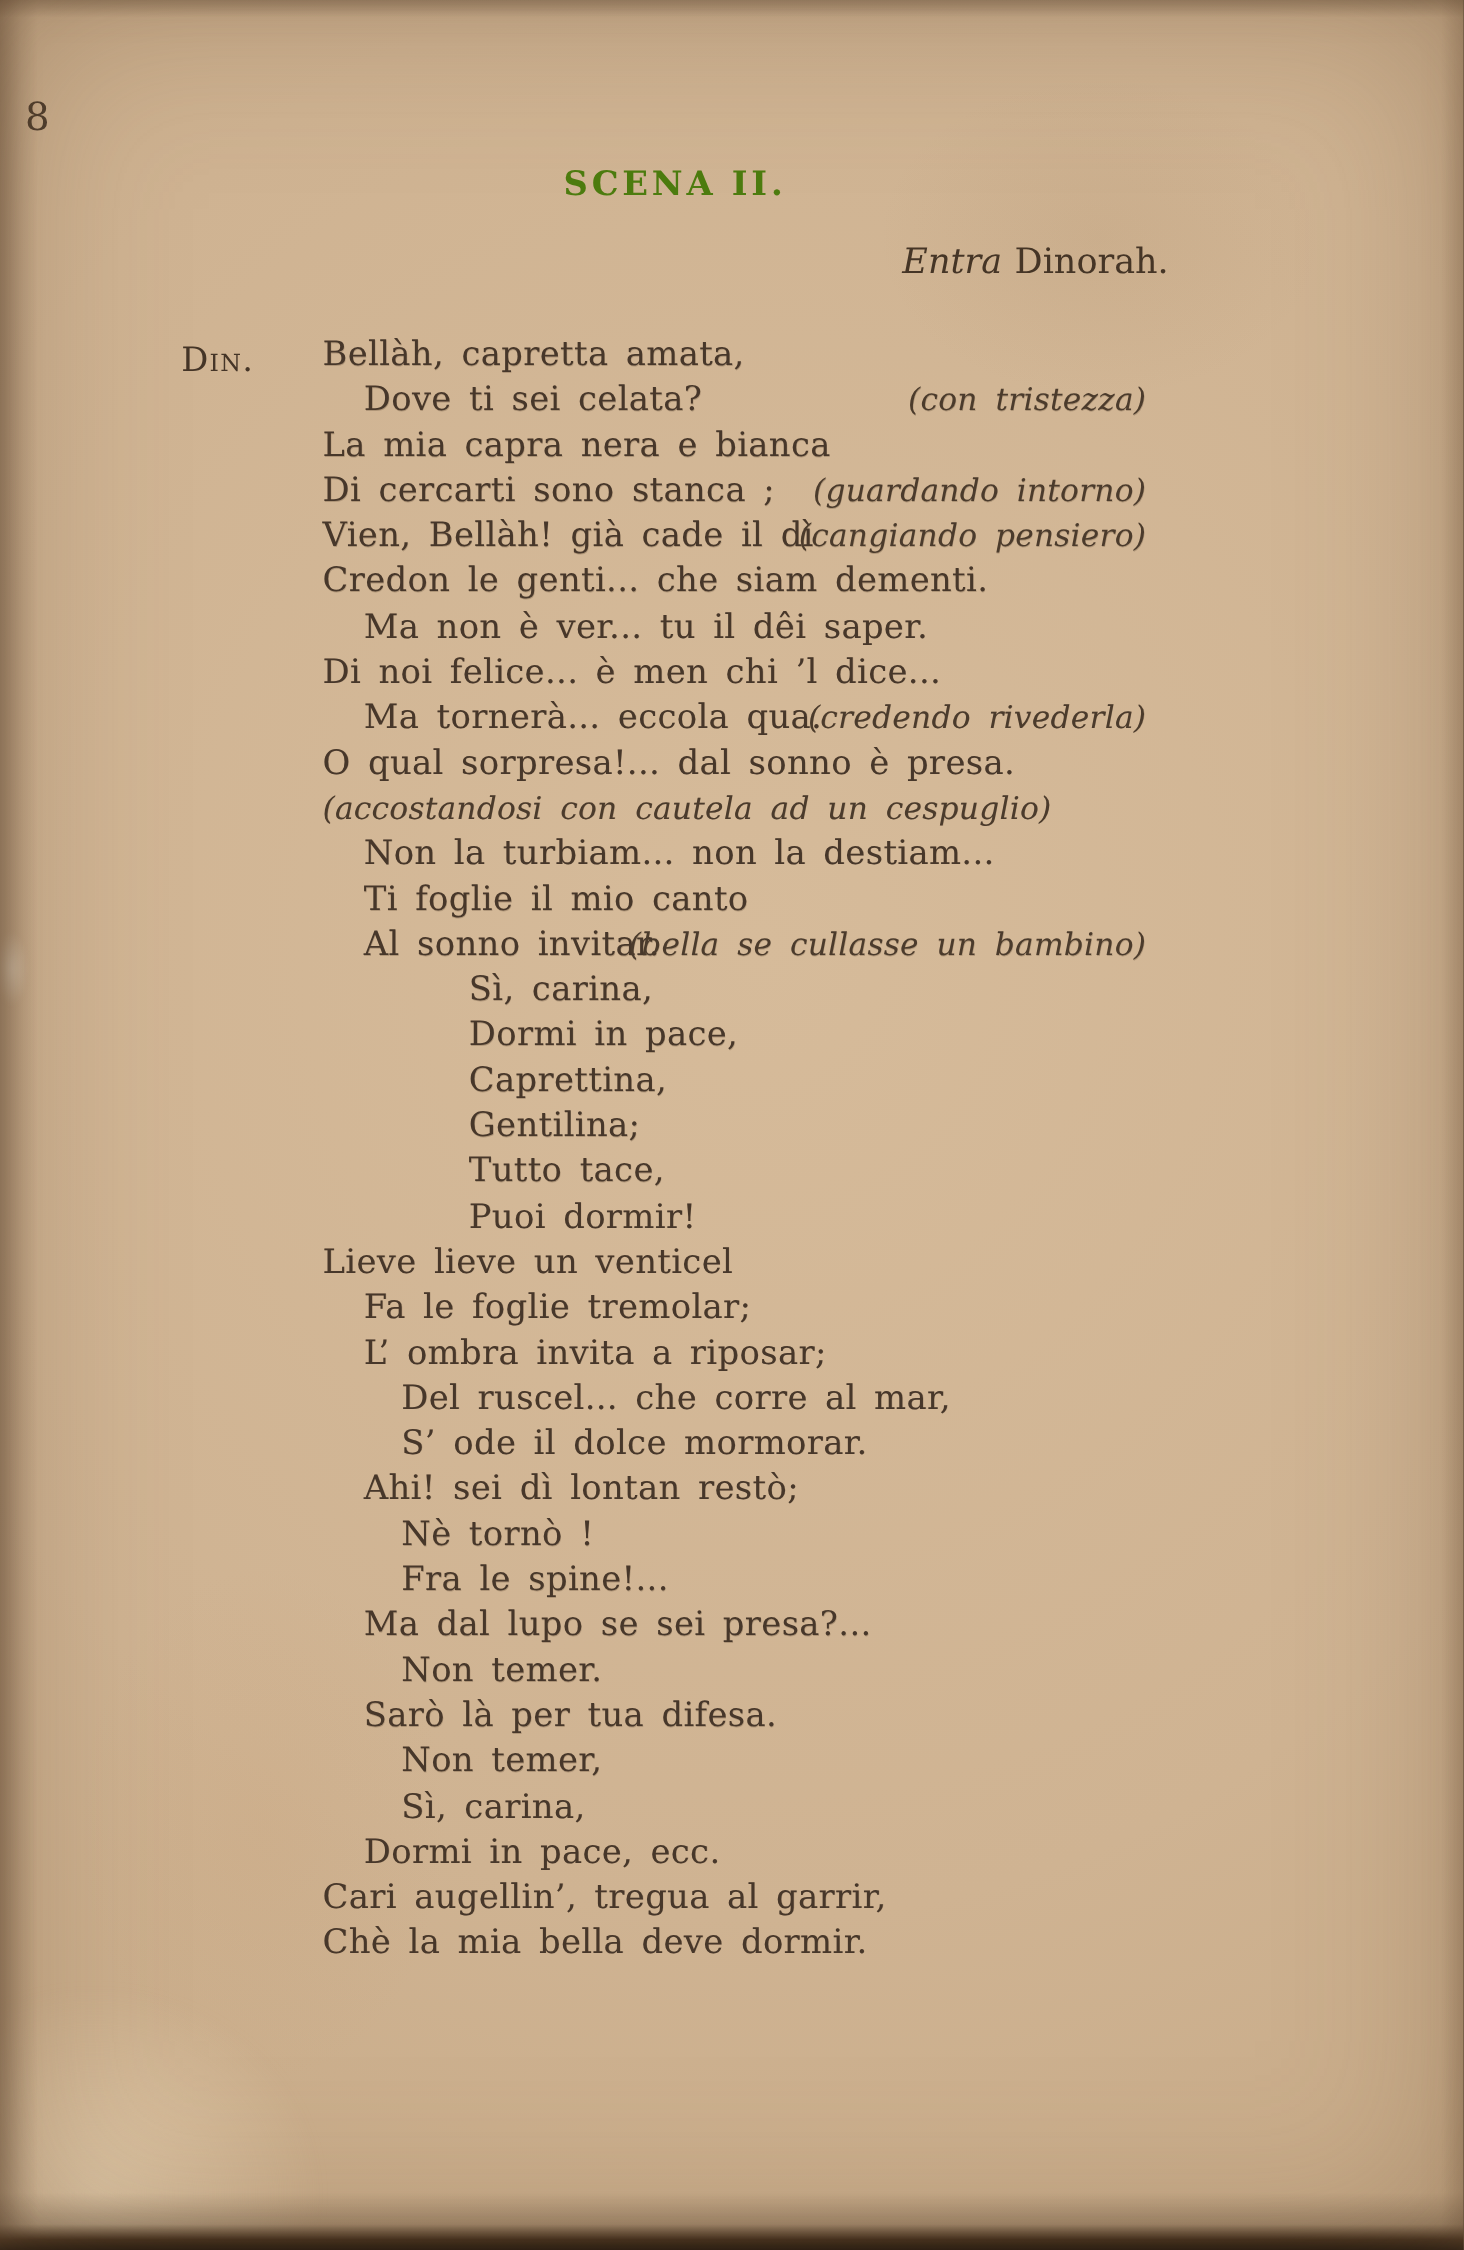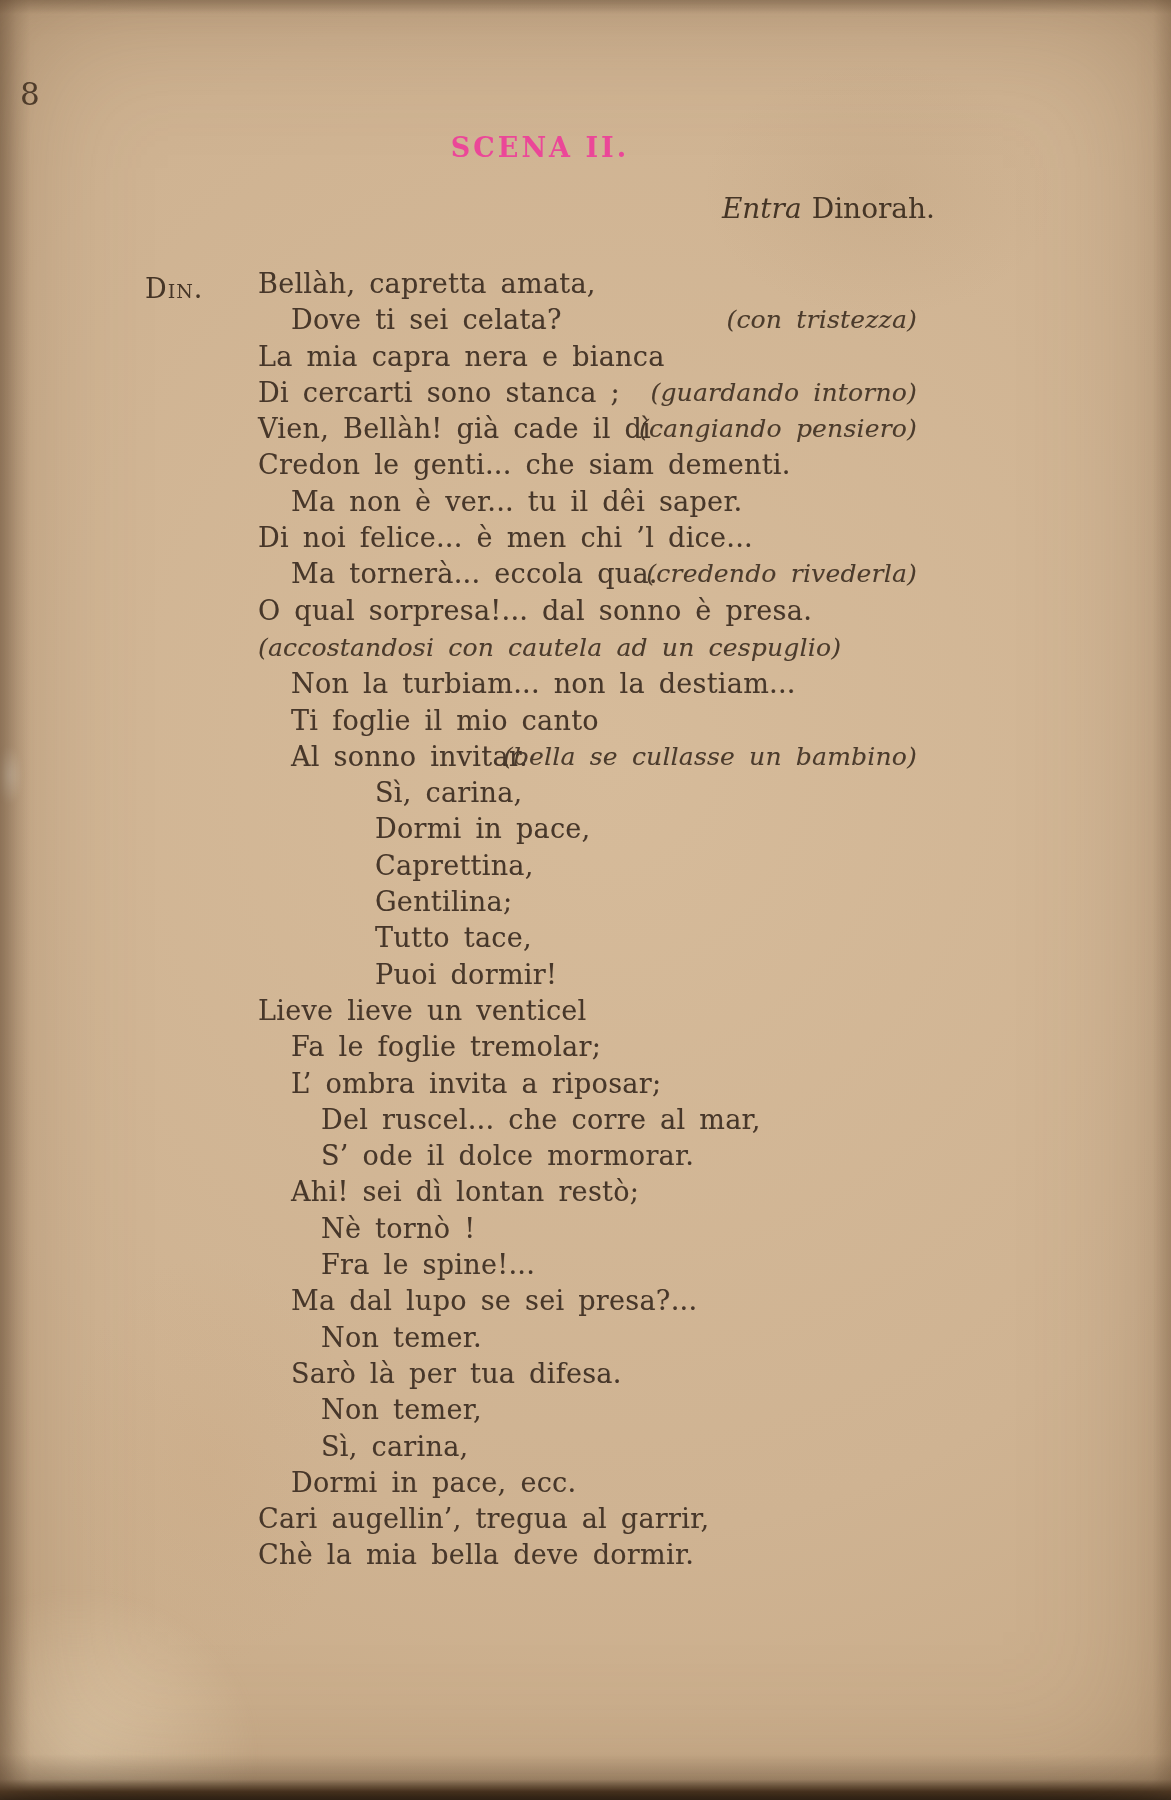--- a/index.html
+++ b/index.html
@@ -57,21 +57,21 @@
 
   .content{position:absolute;left:145px;top:0;width:790px;height:100%;}
 
   .page-number{
     position:absolute;left:20px;top:76px;
     font-size:31px;letter-spacing:1px;color:#4a3a2b;
   }
   .scene-heading{
     position:absolute;left:0;top:132px;width:100%;
     text-align:center;font-weight:bold;font-size:27px;letter-spacing:3px;
-    color:#ec4899;
+    color:#4d7c0f;
   }
   .entry-line{
     position:absolute;left:0;top:192px;width:100%;
     text-align:right;font-size:28px;color:#453526;
     word-spacing:4px;
   }
   .entry-line .stage-verb{font-style:italic;margin-right:10px;}
 
   .speaker{
     position:absolute;left:0;top:273px;

